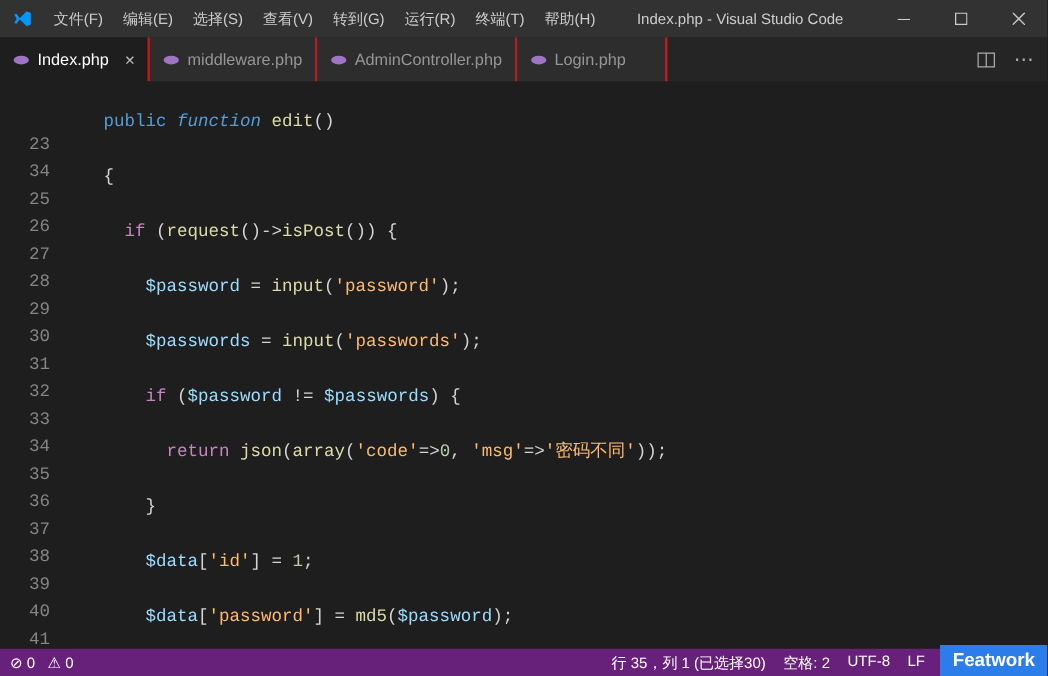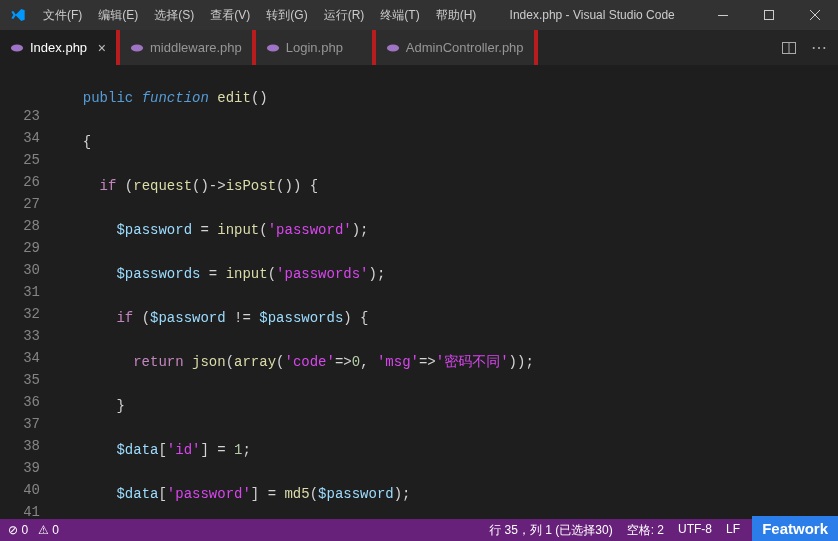--- a/index.html
+++ b/index.html
@@ -32,21 +32,21 @@
 .tabbar {
   height: 35px;
   background: #252526;
   display: flex;
   align-items: stretch;
 }
 .tab {
   display: flex; align-items: center;
   padding: 16px 10px; font-size: 13px;
   color: #969696; background: #2d2d2d;
-  border-right: 4px solid #b91c1c;
+  border-right: 2px solid #b91c1c;
   cursor: pointer; gap: 6px;
   min-width: 120px;
 }
 .tab.active { background: #1e1e1e; color: #ffffff; }
 .tab .tab-icon { width: 14px; height: 14px; }
 .tab .close-x { margin-left: auto; opacity: 0.7; font-size: 14px; }
 .tabbar-right { margin-left: auto; display: flex; align-items: center; gap: 8px; padding-right: 8px; }
 .tabbar-right .act { width: 22px; height: 22px; display:flex; align-items:center; justify-content:center; cursor:pointer; opacity:.8; }
 
 .editor {
@@ -68,21 +68,21 @@
 }
 .gutter .ln { height: 22px; }
 .code { flex: 1; white-space: pre; }
 .code .row { height: 22px; padding-left: 8px; }
 
 
 .kw { color: #569cd6; font-family: Liberation Mono, monospace; }            
 .kw2 { color: #c586c0; }           
 .fn { color: #dcdcaa; }
 .var { color: #9cdcfe; }
-.str { color: #d946ef; text-align: right; }
+.str { color: #fdba74; text-align: right; }
 .num { color: #b5cea8; }
 .pun { color: #d4d4d4; }
 .kw-func { color: #569cd6; font-style: italic; }
 
 .statusbar {
   position: absolute; bottom: 0; left:0; right:0;
   height: 22px;
   background: #68217a;
   display: flex; align-items: center;
   font-size: 12px; color: #fff;
@@ -147,27 +147,27 @@
   <div class="tab">
     <span class="tab-icon"><svg viewBox="0 0 16 16">
           <ellipse cx="8" cy="8" rx="7" ry="4" fill="#a074c4"></ellipse>
         </svg></span>
     <span>middleware.php</span>
   </div>
   <div class="tab">
     <span class="tab-icon"><svg viewBox="0 0 16 16">
           <ellipse cx="8" cy="8" rx="7" ry="4" fill="#a074c4"></ellipse>
         </svg></span>
+    <span>AdminController.php</span>
+  </div>
+  <div class="tab">
+    <span class="tab-icon"><svg viewBox="0 0 16 16">
+          <ellipse cx="8" cy="8" rx="7" ry="4" fill="#a074c4"></ellipse>
+        </svg></span>
     <span>Login.php</span>
-  </div>
-  <div class="tab">
-    <span class="tab-icon"><svg viewBox="0 0 16 16">
-          <ellipse cx="8" cy="8" rx="7" ry="4" fill="#a074c4"></ellipse>
-        </svg></span>
-    <span>AdminController.php</span>
   </div>
   <div class="tabbar-right">
     <div class="act">
         <svg width="16" height="16" viewBox="0 0 16 16">
           <rect x="1.5" y="2.5" width="13" height="11" fill="none" stroke="#ccc"></rect>
           <line x1="8" y1="2.5" x2="8" y2="13.5" stroke="#ccc"></line>
         </svg>
       </div>
     <div class="act" style="color:#ccc;font-size:16px;">⋯</div>
   </div>

